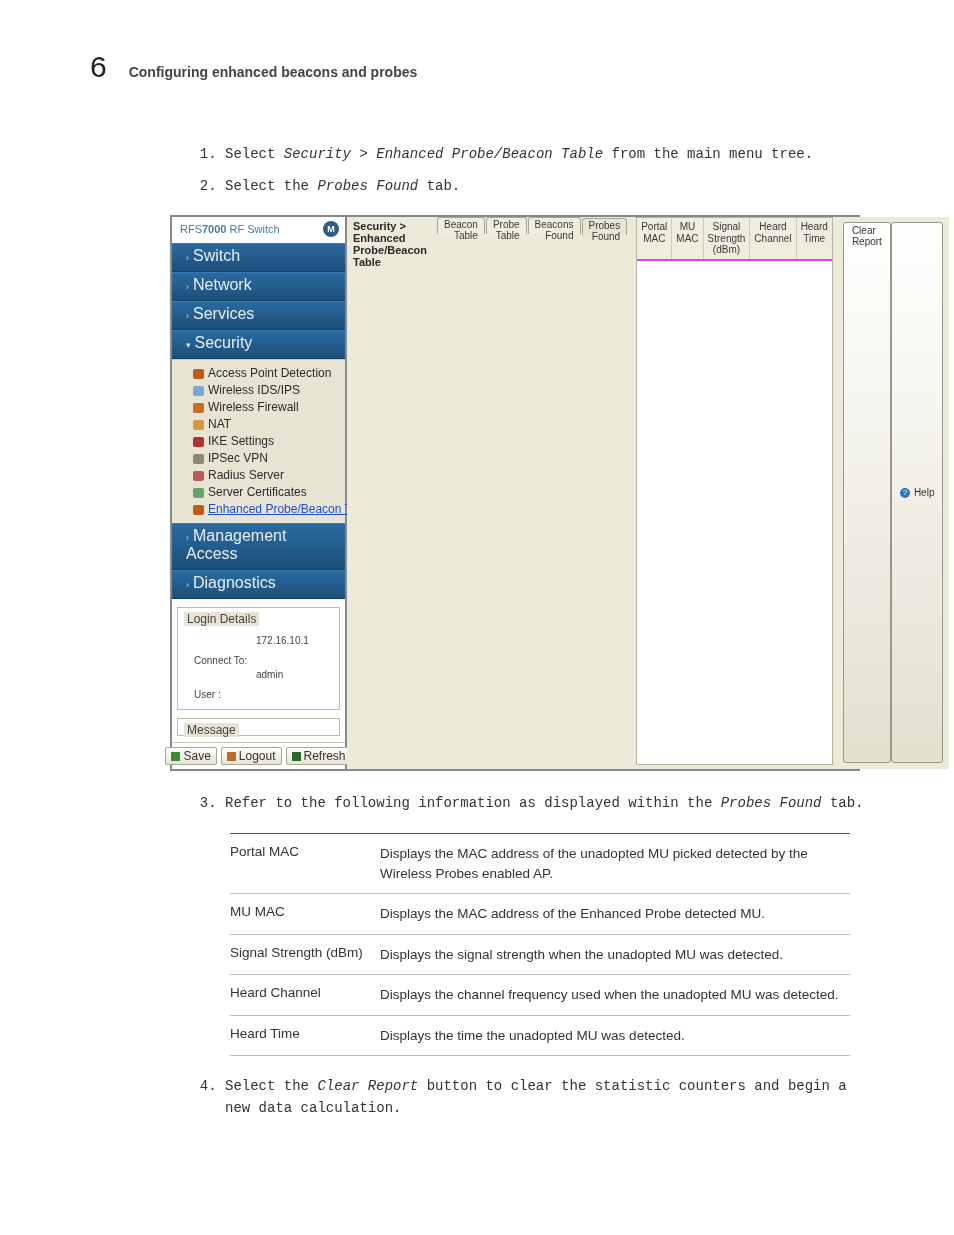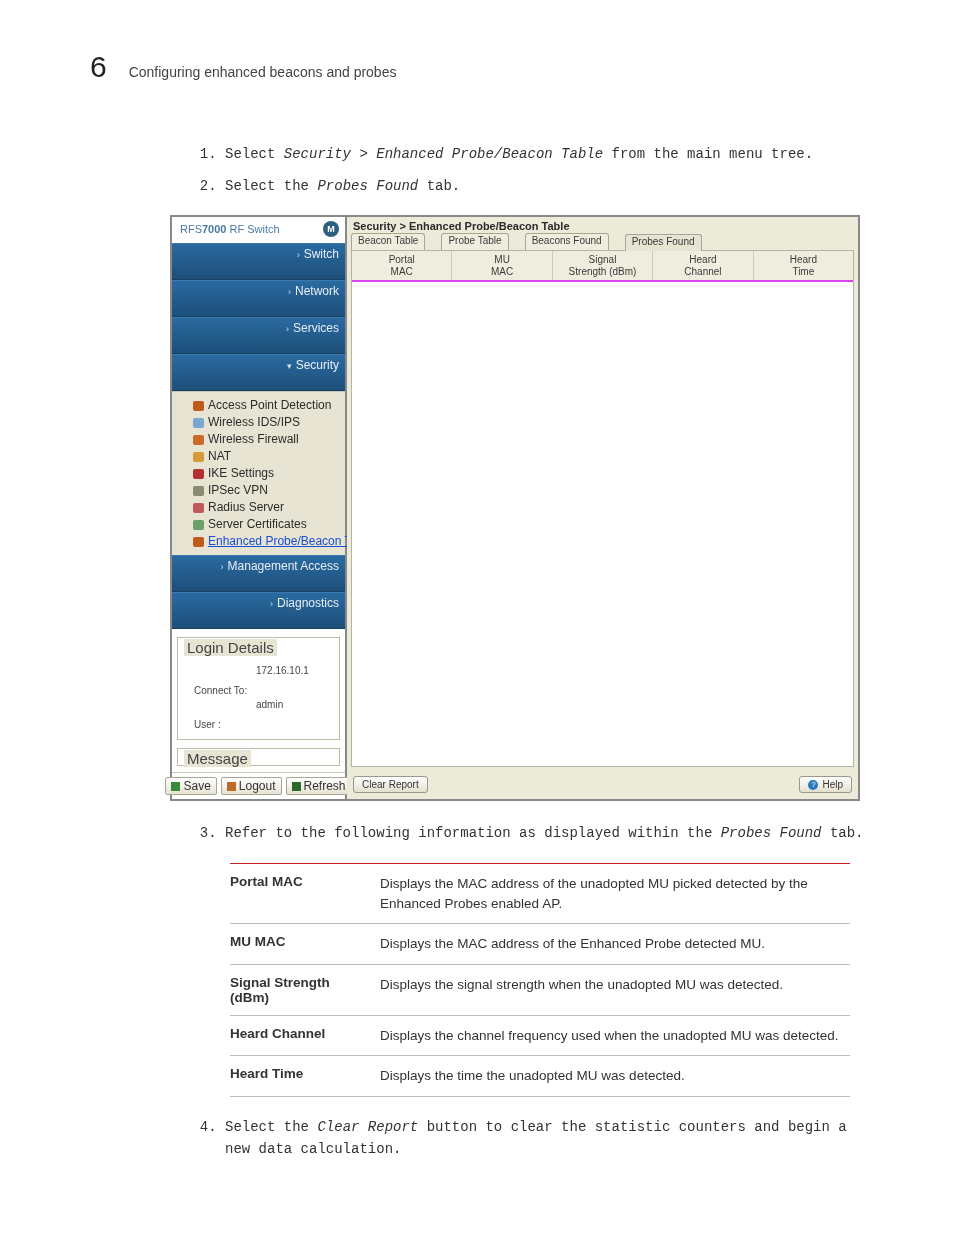--- a/index.html
+++ b/index.html
@@ -19,20 +19,21 @@
     margin-bottom: 60px;
   }
   .page-head .chap {
     font-size: 30px;
     font-weight: 400;
     color: #222;
   }
   .page-head .title {
     font-size: 14px;
     color: #444;
+    font-weight: bold;
   }
   ol.steps {
     margin: 0 0 18px 135px;
     padding: 0;
     list-style: decimal;
   }
   ol.steps li {
     margin-bottom: 10px;
     font-size: 14px;
     line-height: 1.55;
@@ -64,25 +65,24 @@
   .logo-row .prod { color: #4a7aa3; font-size: 11px; }
   .logo-row .prod b { font-weight: bold; }
   .mot-logo {
     width: 16px; height: 16px; border-radius: 50%;
     background: #2f5f7f; color: #fff; display: flex;
     align-items: center; justify-content: center; font-size: 9px; font-weight: bold;
   }
   .nav-item {
     background: linear-gradient(#2a6aa0, #1d4f7a);
     color: #e8eef5;
-    padding: 3px 6px 18px 14px;
+    padding: 3px 6px 6px 14px;
     border-top: 1px solid #3a7ab0;
     border-bottom: 1px solid #154060;
-    font-size: 12px;
-    text-align: right;
+    font-size: 16px;
   }
   .nav-item.sel::before, .nav-item::before {
     content: "›"; margin-right: 4px; color: #cfe0ee; font-size: 9px;
   }
   .nav-item.open::before { content: "▾"; }
   .tree {
     background: #e7e4d3;
     padding: 4px 4px 6px 12px;
     border-top: 1px solid #c9c7b8;
   }
@@ -103,48 +103,48 @@
     padding: 6px 6px 6px 8px;
     font-size: 10px;
     color: #444;
   }
   .fieldset .leg {
     margin: -12px 0 6px -2px;
     background: #e7e4d3;
     display: inline-block;
     padding: 0 3px;
     color: #444;
-    font-size: 15px;
+    font-size: 12px;
   }
   .fieldset .row { display: flex; gap: 6px; margin: 3px 0 3px 8px; }
   .fieldset .row .k { width: 56px; margin-top: 20px; }
   .btnbar {
     display: flex; gap: 4px; padding: 4px; justify-content: center;
     border-top: 1px solid #c9c7b8;
   }
   .minibtn {
     background: linear-gradient(#fff, #e7e4d3);
     border: 1px solid #a8a695;
     border-radius: 2px;
     padding: 1px 5px;
     font-size: 12px;
     display: flex; align-items: center; gap: 3px;
     color: #333;
   }
   .msgbox { height: 18px; }
 
-  .main { flex: 1; background: #ecead9; display: flex; flex-direction: column; }
+  .main { flex: 1; background: #ecead9; display: flex; flex-direction: row; }
   .crumb {
     font-weight: bold;
     font-size: 11px;
     color: #2a2a2a;
     padding: 3px 6px 1px 6px;
   }
   .tabs {
-    display: flex; gap: 15px; padding: 0 4px; height: 17px;
+    display: flex; gap: 0; padding: 0 4px; height: 17px; text-align: right;
   }
   .tab {
     background: #efedde;
     border: 1px solid #a8a695;
     border-bottom: none;
     border-radius: 3px 3px 0 0;
     padding: 1px 6px 0 6px;
     font-size: 10px;
     color: #3a3a3a;
     margin-right: 1px;
@@ -186,21 +186,21 @@
 
   table.defs {
     border-collapse: collapse;
     margin: 6px 0 20px 140px;
     width: 620px;
     font-size: 13.5px;
   }
   table.defs tr { border-top: 1px solid #bdbdbd; border-bottom: 1px solid #bdbdbd; }
   table.defs tr:first-child { border-top: 1.3px solid #cc1d23; }
   table.defs th {
-    text-align: left; font-weight: bold; padding: 10px 10px 10px 0;
+    text-align: left; font-weight: normal; padding: 10px 10px 10px 0;
     vertical-align: top; width: 150px; font-family: Arial, sans-serif;
   }
   table.defs td {
     padding: 10px 6px 10px 0; vertical-align: top; line-height: 1.45;
   }
 </style>
 </head>
 <body>
 
 <div class="page-head">
@@ -307,21 +307,21 @@
 <ol class="steps" start="3">
   <li>
     <span>Refer to the following information as displayed within the </span><em>Probes Found</em><span> tab.</span>
   </li>
 </ol>
 
 <table class="defs">
   <tbody>
       <tr>
         <th>Portal MAC</th>
-        <td>Displays the MAC address of the unadopted MU picked detected by the Enhanced Probes enabled AP.</td>
+        <td>Displays the MAC address of the unadopted MU picked detected by the Wireless Probes enabled AP.</td>
       </tr>
   <tr>
         <th>MU MAC</th>
         <td>Displays the MAC address of the Enhanced Probe detected MU.</td>
       </tr>
   <tr>
         <th>Signal Strength (dBm)</th>
         <td>Displays the signal strength when the unadopted MU was detected.</td>
       </tr>
   <tr>

